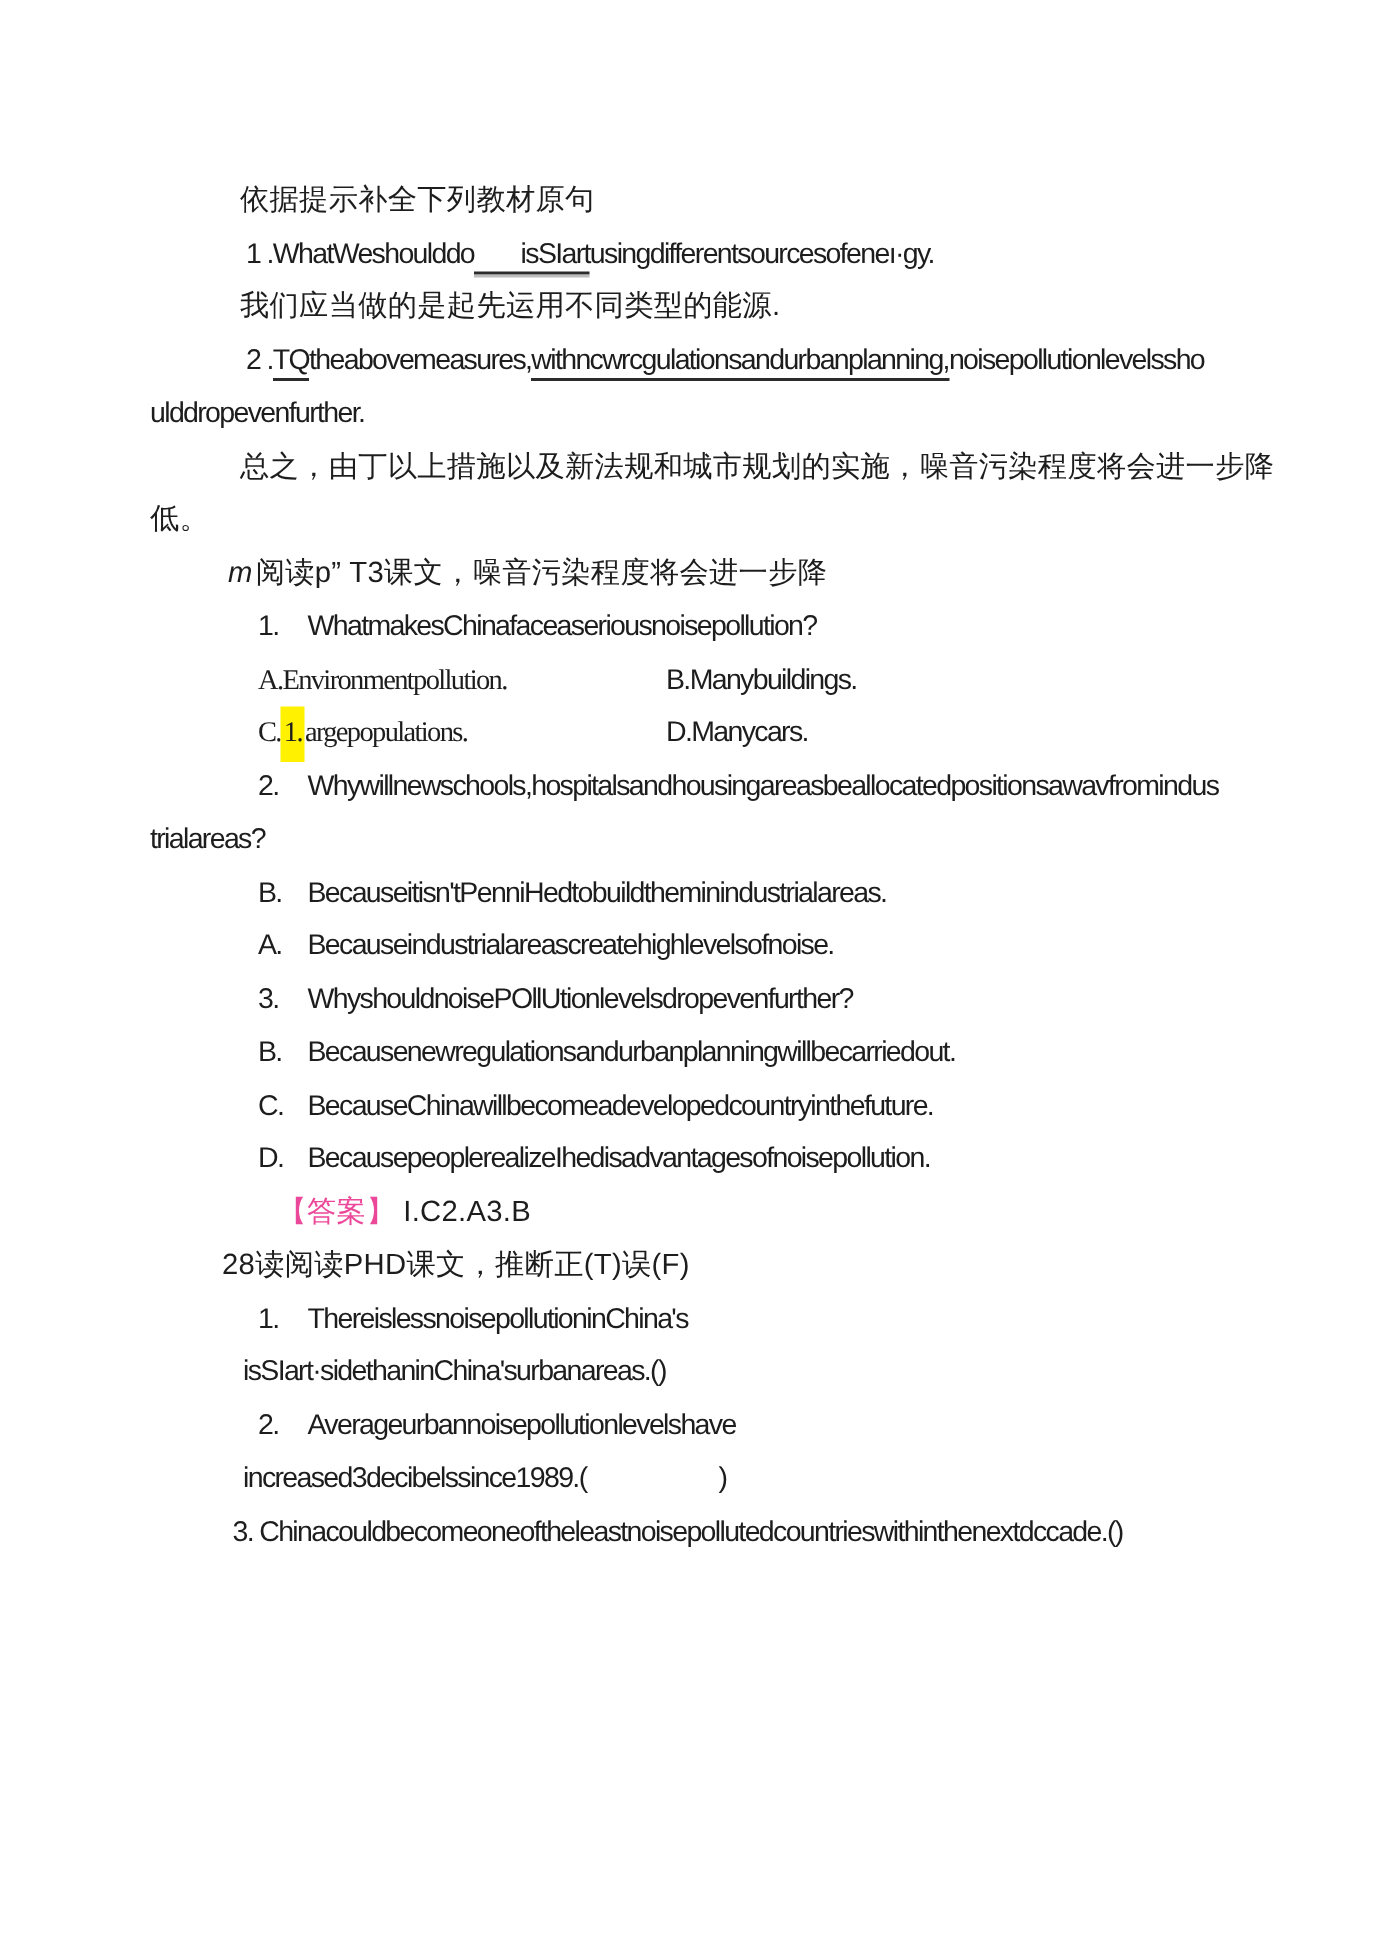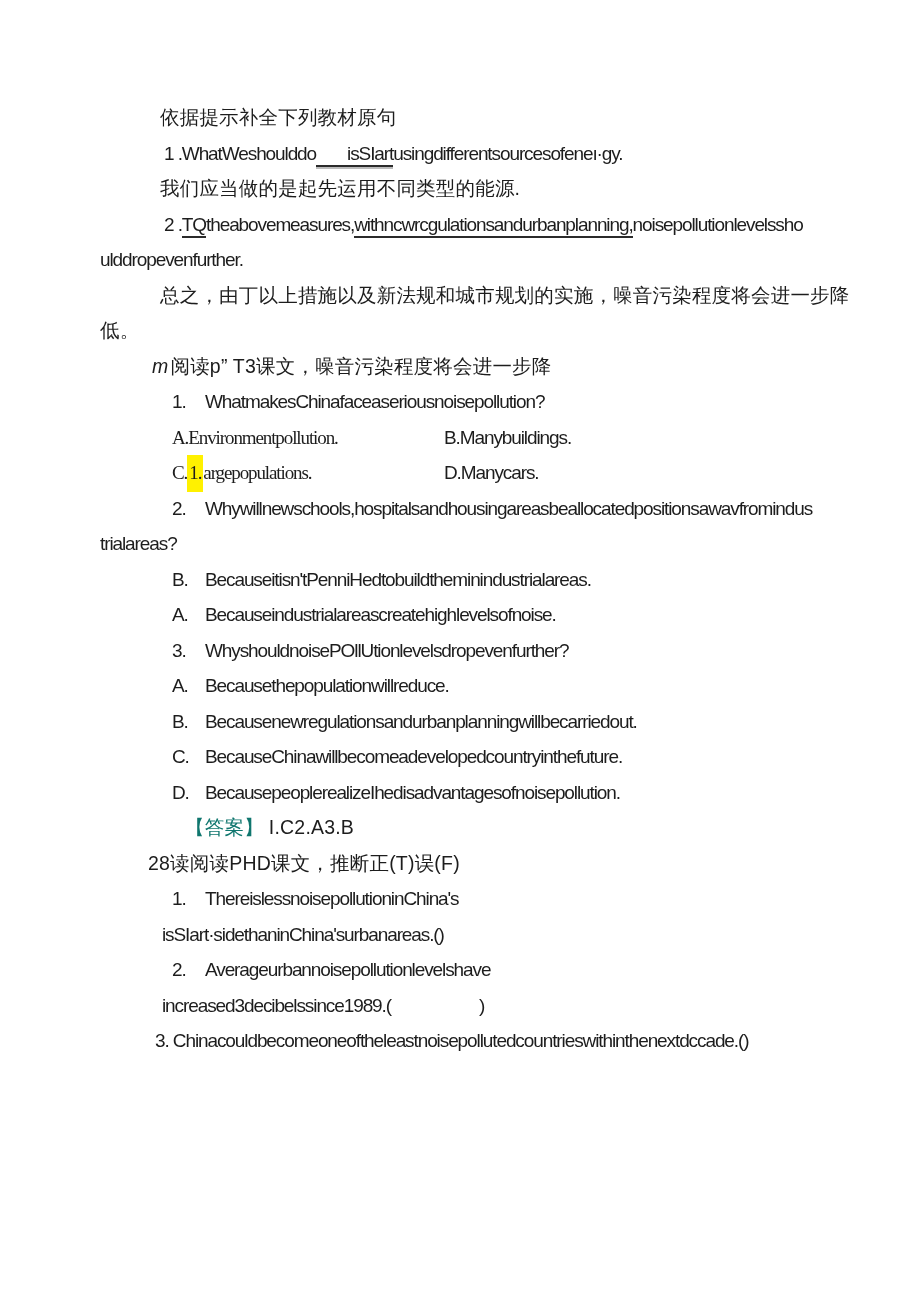--- a/index.html
+++ b/index.html
@@ -4,30 +4,30 @@
 <style>
   html,body{margin:0;padding:0;background:#ffffff;}
   .page{
     position:relative;
     width:920px;height:1301px;
     background:#ffffff;
     overflow:hidden;
     font-family:"Liberation Sans","DejaVu Sans",sans-serif;
     color:#1d1d1d;
   }
-  .content{position:absolute;left:100px;top:100px;width:770px;}
+  .content{position:absolute;left:100px;top:116px;width:770px;}
   .line{height:35.5px;line-height:35.5px;white-space:nowrap;}
   .en{font-size:19px;letter-spacing:-1.1px;}
   .cn{font-size:19.5px;letter-spacing:0.2px;}
   .lbl{display:inline-block;width:33px;}
   .cell{display:inline-block;width:272px;font-family:Liberation Serif, serif;}
   .blank{border-bottom:2px solid #2b2b2b;padding-bottom:1px;}
   .blank.double{box-shadow:0 2px 0 0 #bcbcbc;padding-left:31px;}
   .hl{background:#fff100;padding:7px 2px 9px 2px;}
-  .red{color:#0f766e;margin-right:5px;}
+  .red{color:#ec4899;margin-right:5px;}
   .it{font-style:italic;margin-right:2px;}
   .gap{display:inline-block;width:88px;}
 </style>
 </head>
 <body>
 
 <div class="page">
   <div class="content">
 
     <div class="line cn" style="padding-left:60px">依据提示补全下列教材原句</div>
@@ -57,21 +57,20 @@
     <div class="line en">trialareas?</div>
 
     <div class="line en" style="padding-left:72px"><span class="lbl">B.</span><span>Becauseitisn'tPenniHedtobuildtheminindustrialareas.</span></div>
 
     <div class="line en" style="padding-left:72px"><span class="lbl">A.</span><span>Becauseindustrialareascreatehighlevelsofnoise.</span></div>
 
 
 
     <div class="line en" style="padding-left:72px"><span class="lbl">3.</span><span>WhyshouldnoisePOllUtionlevelsdropevenfurther?</span></div>
 
-    <div class="line en" style="padding-left:72px"><span class="lbl">A.</span><span>Becausethepopulationwillreduce.</span></div>
 
     <div class="line en" style="padding-left:72px"><span class="lbl">B.</span><span>Becausenewregulationsandurbanplanningwillbecarriedout.</span></div>
 
     <div class="line en" style="padding-left:72px"><span class="lbl">C.</span><span>BecauseChinawillbecomeadevelopedcountryinthefuture.</span></div>
 
     <div class="line en" style="padding-left:72px"><span class="lbl">D.</span><span>BecausepeoplerealizeIhedisadvantagesofnoisepollution.</span></div>
 
     <div class="line cn" style="padding-left:85px"><span class="red">【答案】</span><span>I.C2.A3.B</span></div>
 
     <div class="line cn" style="padding-left:48px">28读阅读PHD课文，推断正(T)误(F)</div>

